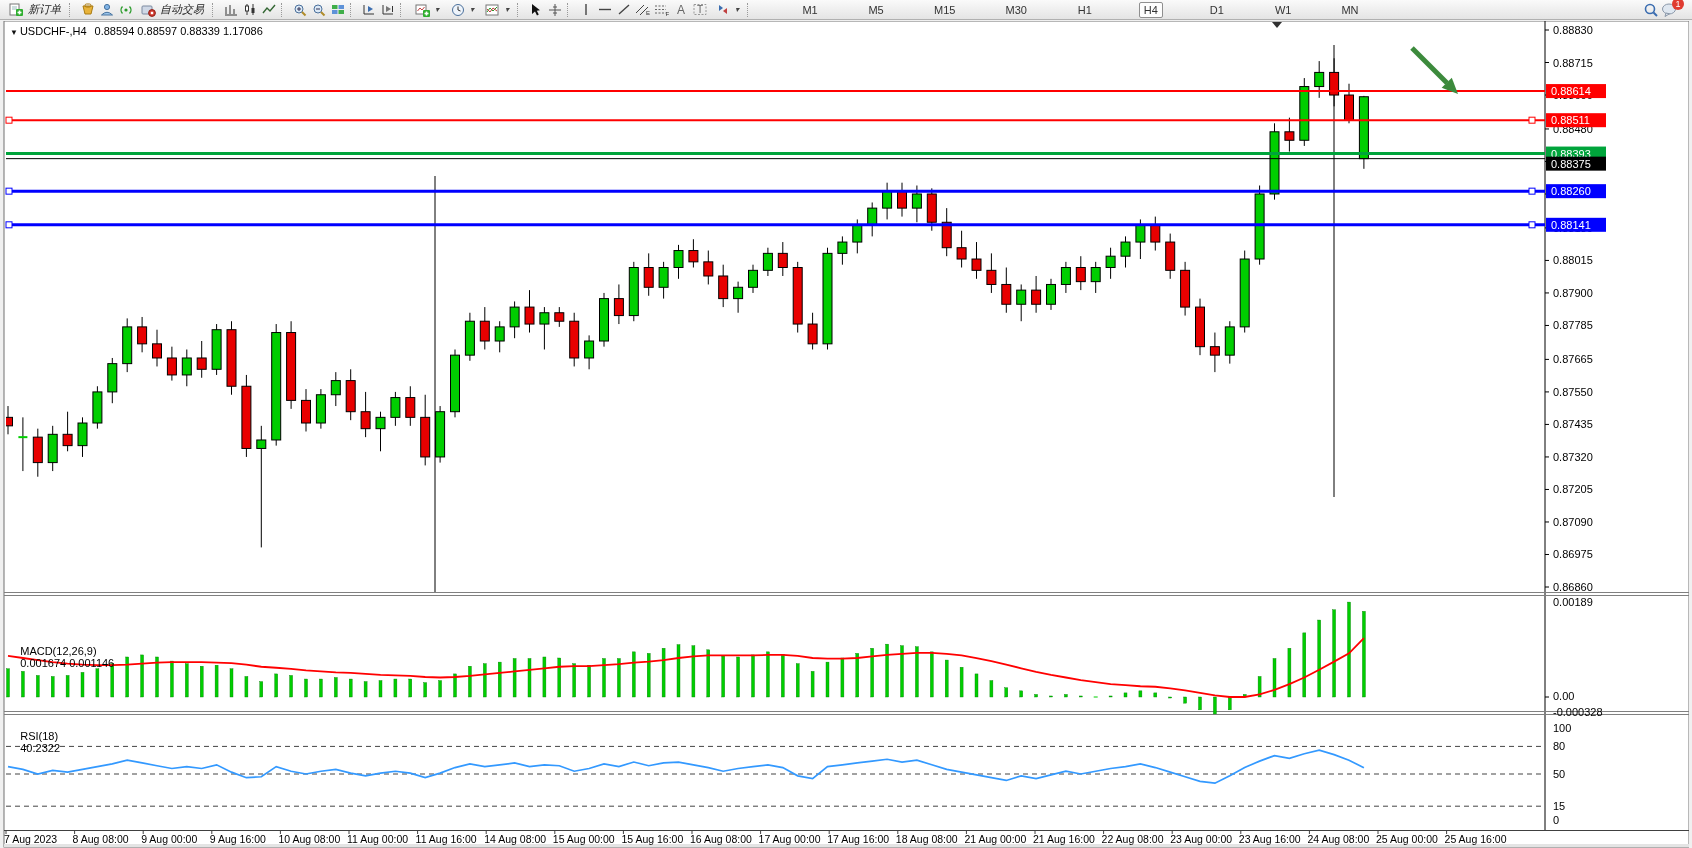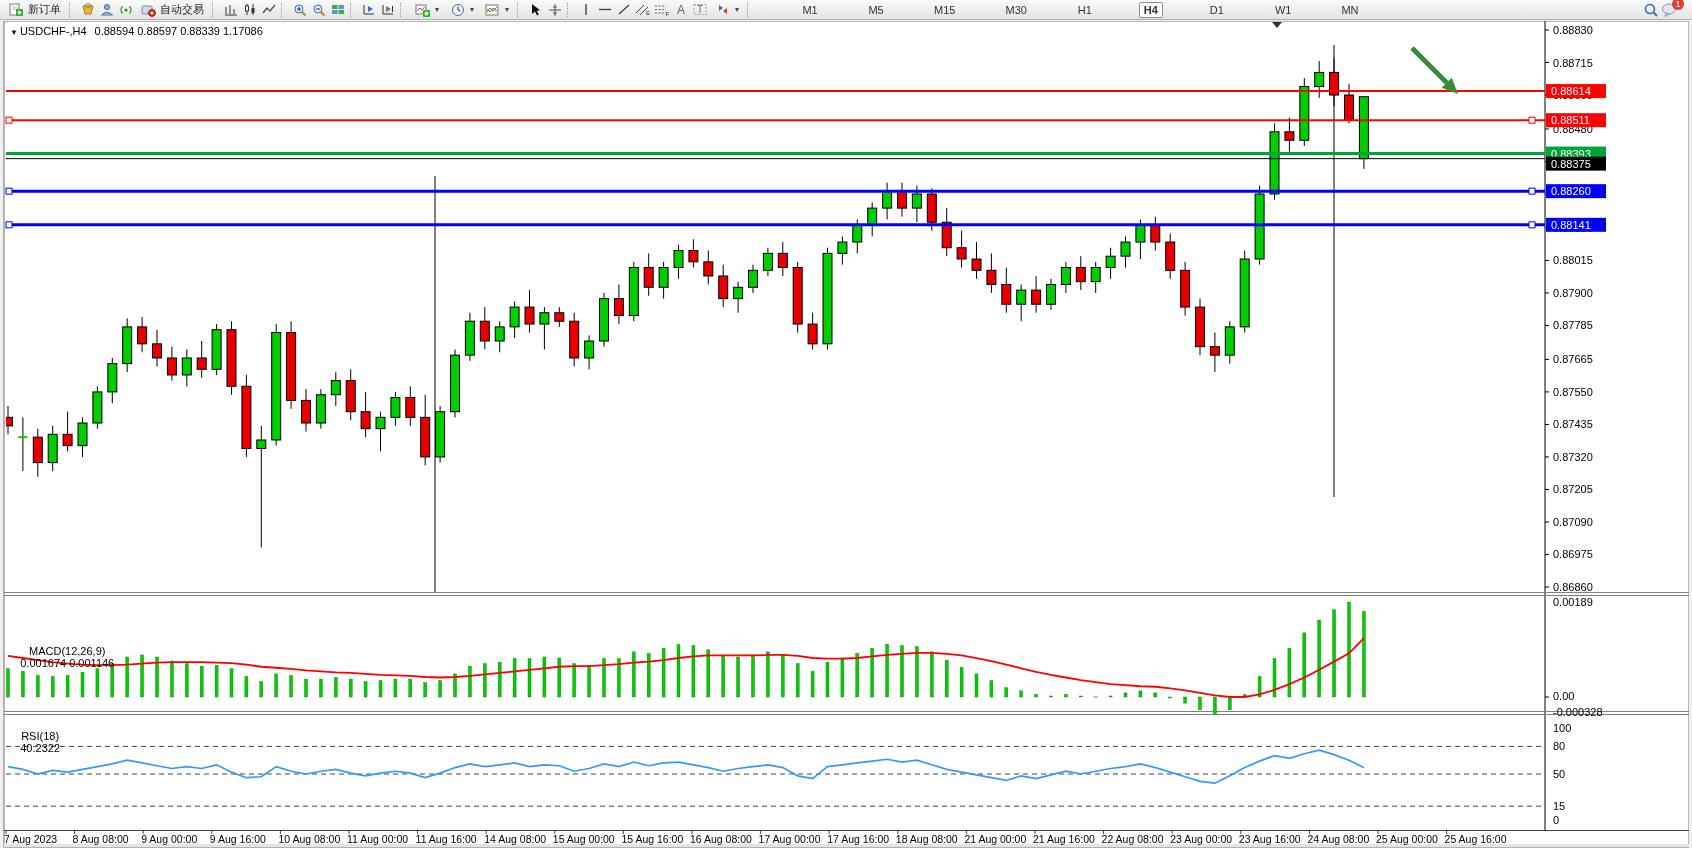--- a/index.html
+++ b/index.html
@@ -3,36 +3,36 @@
 <meta charset="utf-8">
 <style>
   * { margin:0; padding:0; box-sizing:border-box; }
   html,body { width:1692px; height:848px; overflow:hidden; background:#f0f0f0;
     font-family:"Liberation Sans", sans-serif; }
   
   .toolbar { position:absolute; left:0; top:0; width:1692px; height:20px;
     background:linear-gradient(#fafafa,#e4e4e4); border-bottom:1px solid #b0b0b0;
     display:flex; align-items:center; padding:0 4px; gap:2px; font-size:11px; color:#222; z-index:30;}
   .tbtn { display:flex; align-items:center; gap:3px; height:17px; padding:0 3px;
-    border:1px solid transparent; border-radius:2px; background:transparent; cursor:default; font-size:11px; color:#222;}
+    border:1px solid transparent; border-radius:2px; background:transparent; cursor:default; font-size:11px; color:#222;font-style:italic;}
   .ti { width:17px; height:15px; display:flex; align-items:center; justify-content:center; }
   .tsep { width:5px; height:14px; border-left:1px dotted #9a9a9a; margin:0 3px 0 2px; }
   .caret { font-size:8px; color:#444; margin-left:1px; }
   .tf { min-width:24px; height:16px; font-size:11px; color:#333; text-align:center;
     padding:1px 3px; border:1px solid transparent; background:transparent;margin-left:41px; }
-  .tf.active { background:#fdfdfd; border:1px solid #8f8f8f; border-radius:2px;font-weight:bold; }
+  .tf.active { background:#fdfdfd; border:1px solid #8f8f8f; border-radius:2px; }
   .spacer { flex:1; }
   .badge { position:absolute; top:-4px; right:-6px; background:#e03c31; color:#fff;
     border-radius:7px; font-size:9px; min-width:12px; height:12px; line-height:12px;
     text-align:center; padding:0 2px; }
   .bubblewrap { position:relative; }
   
   #chart-wrap { position:absolute; left:0; top:21px; width:1692px; height:827px; background:#f0f0f0; }
   svg#chart-svg { position:absolute; left:0; top:0; }
-  .overlay { position:absolute; z-index:10; font-size:11px; color:#000; white-space:pre;text-align:center; }
+  .overlay { position:absolute; z-index:10; font-size:11px; color:#000; white-space:pre; }
   #chart-title-row { left:10px; top:4px; display:flex; gap:8px; align-items:center;}
   #macd-label-row { left:8px; top:612px; }
   #rsi-label-row { left:8px; top:697px; }
   .tri { font-size:8px; color:#111; margin-right:2px; }
   text { font-family:"Liberation Sans", sans-serif; }
 </style>
 </head>
 <body>
 
 <div class="toolbar">

